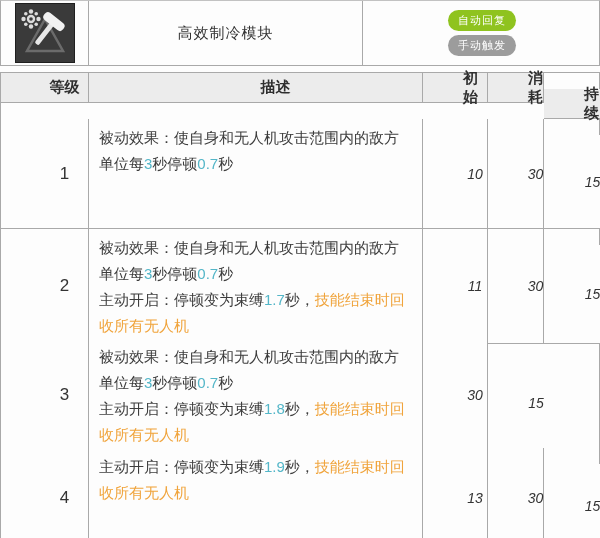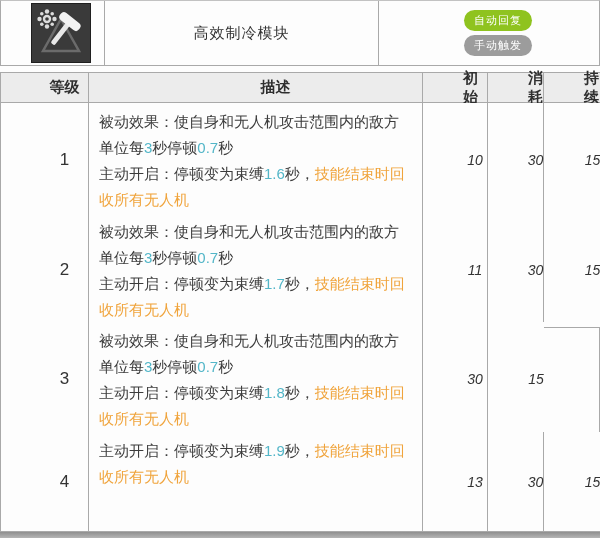--- a/index.html
+++ b/index.html
@@ -12,21 +12,20 @@
   .page { width: 600px; height: 538px; background: #fdfdfd; overflow: hidden; position: relative; }
 
   
   .modbar {
     display: grid;
     grid-template-columns: 88px 274px 238px;
     height: 66px;
     border: 1px solid #a9a9a9;
     border-top-color: #c2c2c2;
     background: #fdfdfd;
-    padding-left: 16px;
   }
   .modbar-cell { border-right: 1px solid #a9a9a9; display: flex; align-items: center; justify-content: center; }
   .modbar-cell:last-child { border-right: none; }
   .mod-icon-box {
     width: 60px; height: 60px;
     background: #3a3a3a;
     border: 1px solid #1f1f1f;
     display: flex; align-items: center; justify-content: center;
   }
   .mod-title { font-size: 15px; color: #333; letter-spacing: 1px; }
@@ -46,21 +45,21 @@
   
   .gap { height: 6px; background: #fdfdfd; }
   .skill-table { border: 1px solid #a9a9a9; border-bottom: none; }
   .t-row { display: grid; grid-template-columns: 88px 334px 65px 56px 57px; }
   .t-cell {
     border-right: 1px solid #a9a9a9;
     border-bottom: 1px solid #a9a9a9;
     background: #fdfdfd;
     display: flex; align-items: center; justify-content: center; padding-left: 40px;
   }
-  .t-cell:last-child { border-right: none; }
+  .t-cell:last-child { border-right: none; margin-top: 16px; }
   .t-head .t-cell {
     background: #ececec;
     font-weight: bold;
     font-size: 15px;
     height: 30px;
     color: #2f2f2f;
   }
   .lvl-cell { font-size: 17px; color: #333; }
   .stat-cell { font-size: 14px; color: #333; font-style: italic; }
   .desc-cell {
@@ -130,21 +129,20 @@
       <div class="t-cell">描述</div>
       <div class="t-cell">初始</div>
       <div class="t-cell">消耗</div>
       <div class="t-cell">持续</div>
     </div>
     <div id="table-body">
         <div class="t-row" style="height: 110px;">
           <div class="t-cell lvl-cell">1</div>
           <div class="t-cell desc-cell">
             <div><span>被动效果：使自身和无人机攻击范围内的敌方单位每</span><span class="seg-teal">3</span><span>秒停顿</span><span class="seg-teal">0.7</span><span>秒</span></div>
-            <div><span>主动开启：停顿变为束缚</span><span class="seg-teal">1.6</span><span>秒，</span><span class="seg-orange">技能结束时回收所有无人机</span></div>
           </div>
           <div class="t-cell stat-cell">10</div>
           <div class="t-cell stat-cell">30</div>
           <div class="t-cell stat-cell">15</div>
         </div>
         <div class="t-row" style="height: 109px;">
           <div class="t-cell lvl-cell">2</div>
           <div class="t-cell desc-cell">
             <div><span>被动效果：使自身和无人机攻击范围内的敌方单位每</span><span class="seg-teal">3</span><span>秒停顿</span><span class="seg-teal">0.7</span><span>秒</span></div>
             <div><span>主动开启：停顿变为束缚</span><span class="seg-teal">1.7</span><span>秒，</span><span class="seg-orange">技能结束时回收所有无人机</span></div>

